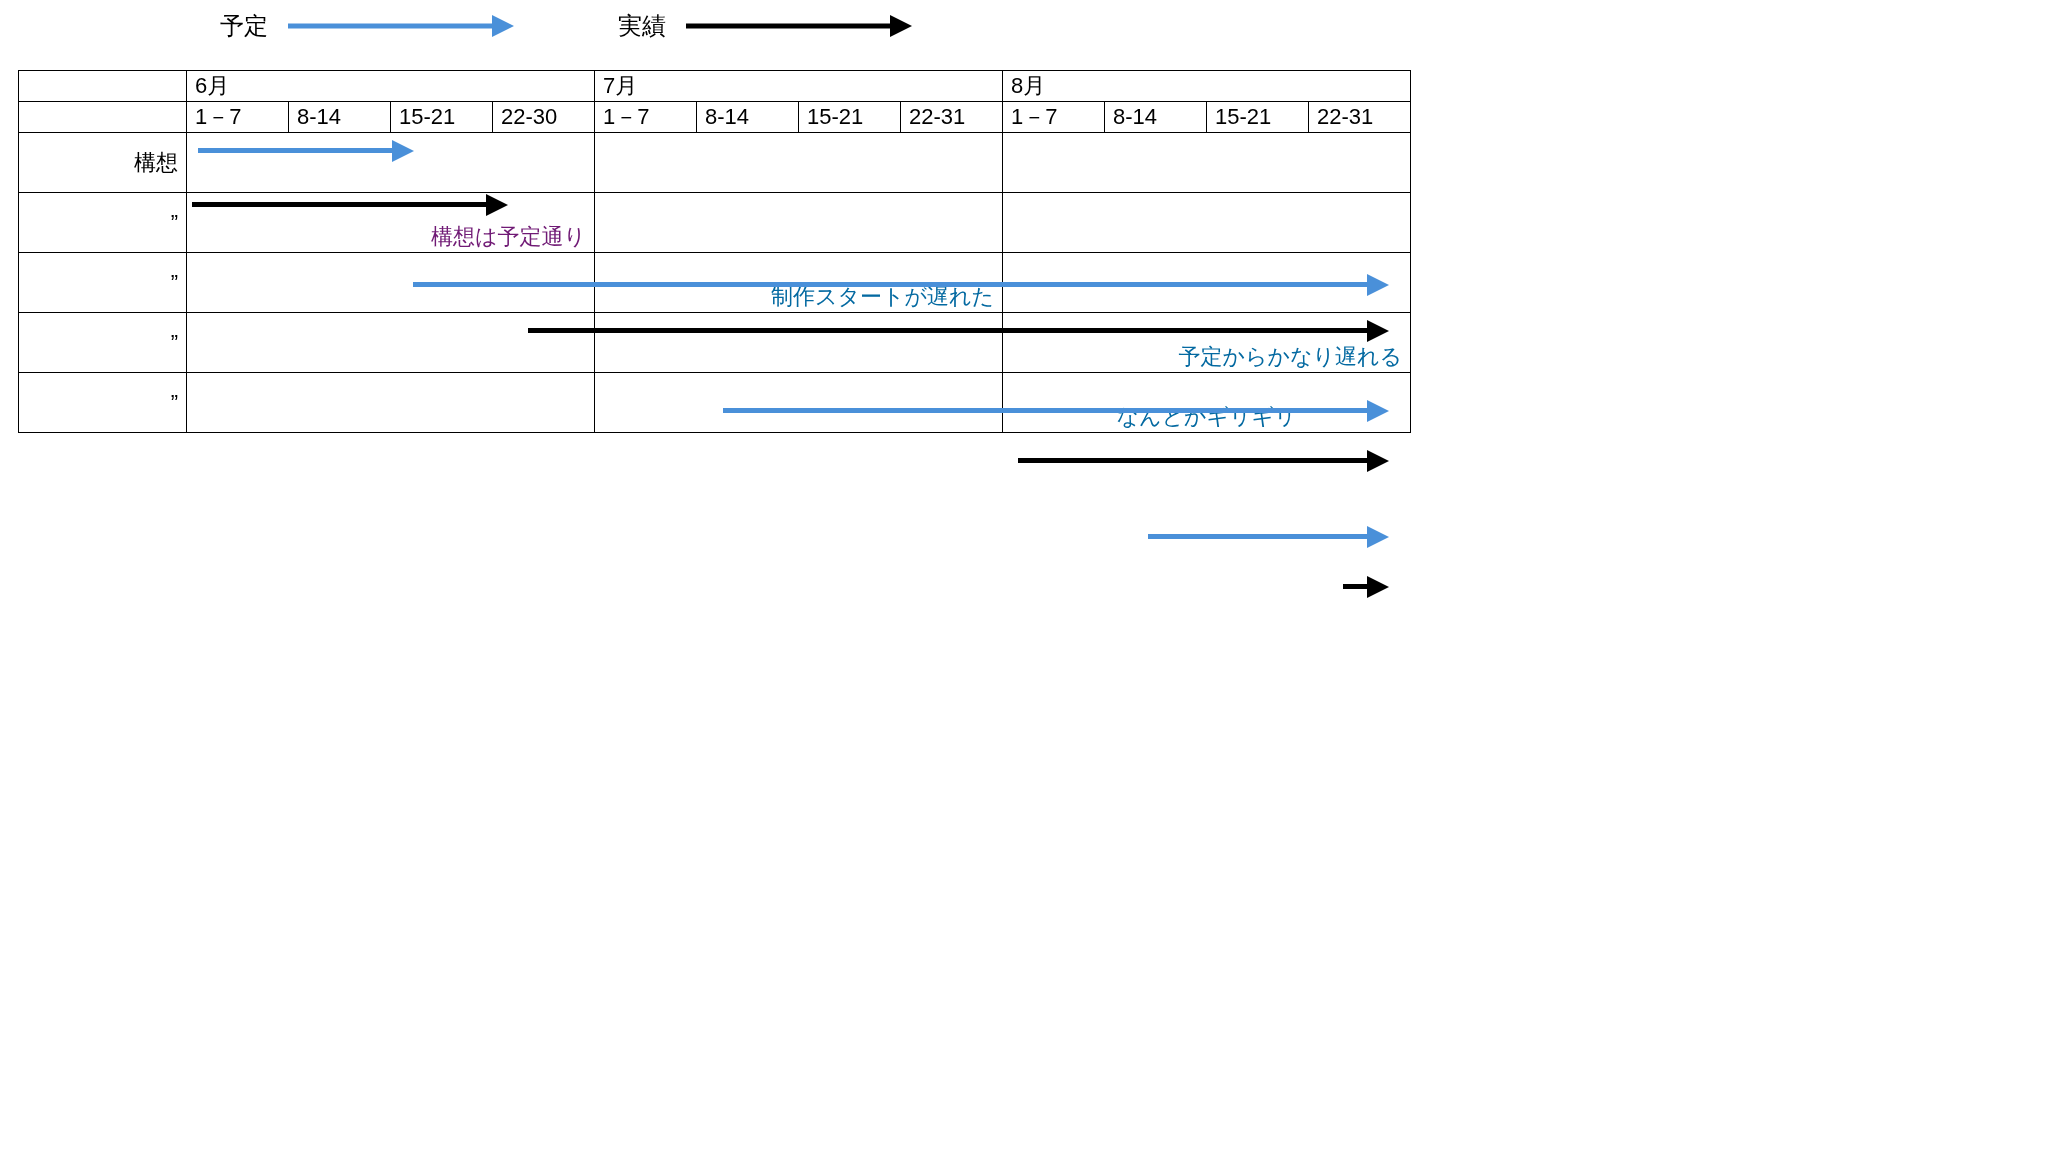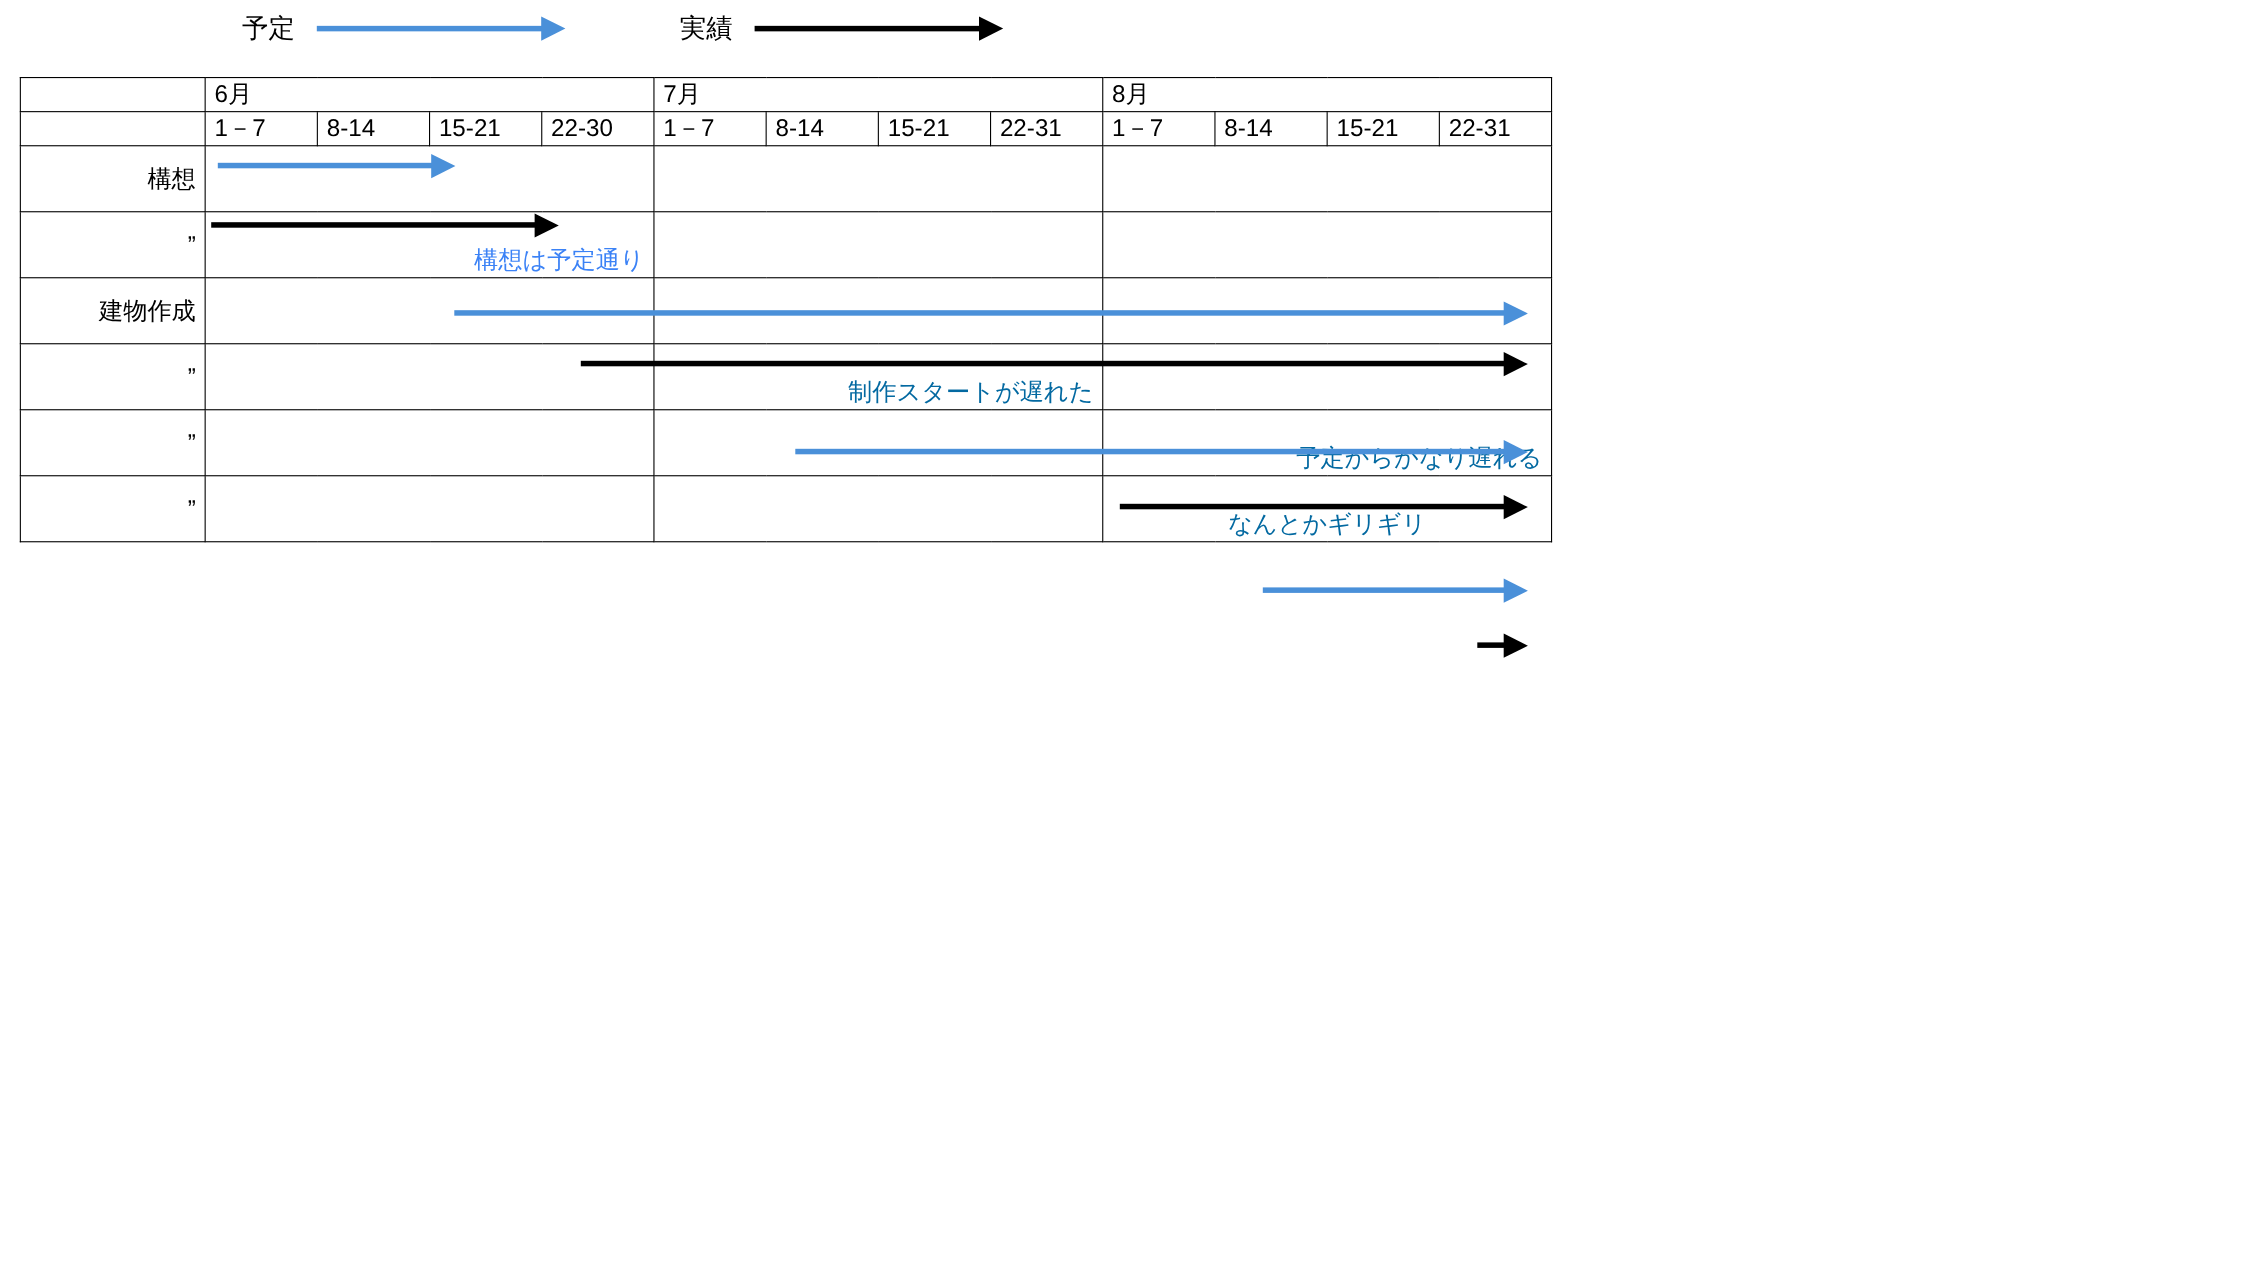--- a/index.html
+++ b/index.html
@@ -18,21 +18,21 @@
 .gantt th{text-align:left}
 .row-label{width:168px;vertical-align:middle}
 .wk{width:102px;height:26px}
 .month{height:26px}
 .body-row td{height:60px;position:relative}
 .body-row.tall td{height:66px}
 .arrow-layer{position:absolute;left:186px;top:122px;width:1224px;height:480px;pointer-events:none}
 .ar{position:absolute;height:5px}
 .ar .head{position:absolute;left:100%;top:50%;transform:translate(-6px,-50%);width:0;height:0;border-top:11px solid transparent;border-bottom:11px solid transparent}
 .note{position:absolute;font-size:22px;color:#0369a1}
-.note.blk{color:#3b82f6}
+.note.blk{color:#701a75}
 </style>
 </head>
 <body>
 <div class="page">
 
 <div class="legend">
   <div class="legend-item">
     <span>予定</span>
     <span class="arrow-box" style="width:210px">
       <span class="arrow-line blue" style="width:210px"></span>
@@ -74,26 +74,20 @@
   <tr class="body-row">
     <td class="row-label">構想</td>
     <td colspan="4"></td>
           <td colspan="4"></td>
           <td colspan="4"></td>
   </tr>
   <tr class="body-row">
     <td class="row-label">”</td>
     <td colspan="4" style="vertical-align:bottom"><span class="note blk" style="position:static">構想は予定通り</span></td>
     <td colspan="4"></td>
-          <td colspan="4"></td>
-  </tr>
-  <tr class="body-row">
-    <td class="row-label">建物作成</td>
-    <td colspan="4"></td>
-          <td colspan="4"></td>
           <td colspan="4"></td>
   </tr>
   <tr class="body-row">
     <td class="row-label">”</td>
     <td colspan="4"></td>
     <td colspan="4" style="vertical-align:bottom"><span class="note" style="position:static">制作スタートが遅れた</span></td>
     <td colspan="4"></td>
   </tr>
   <tr class="body-row">
     <td class="row-label">”</td>

